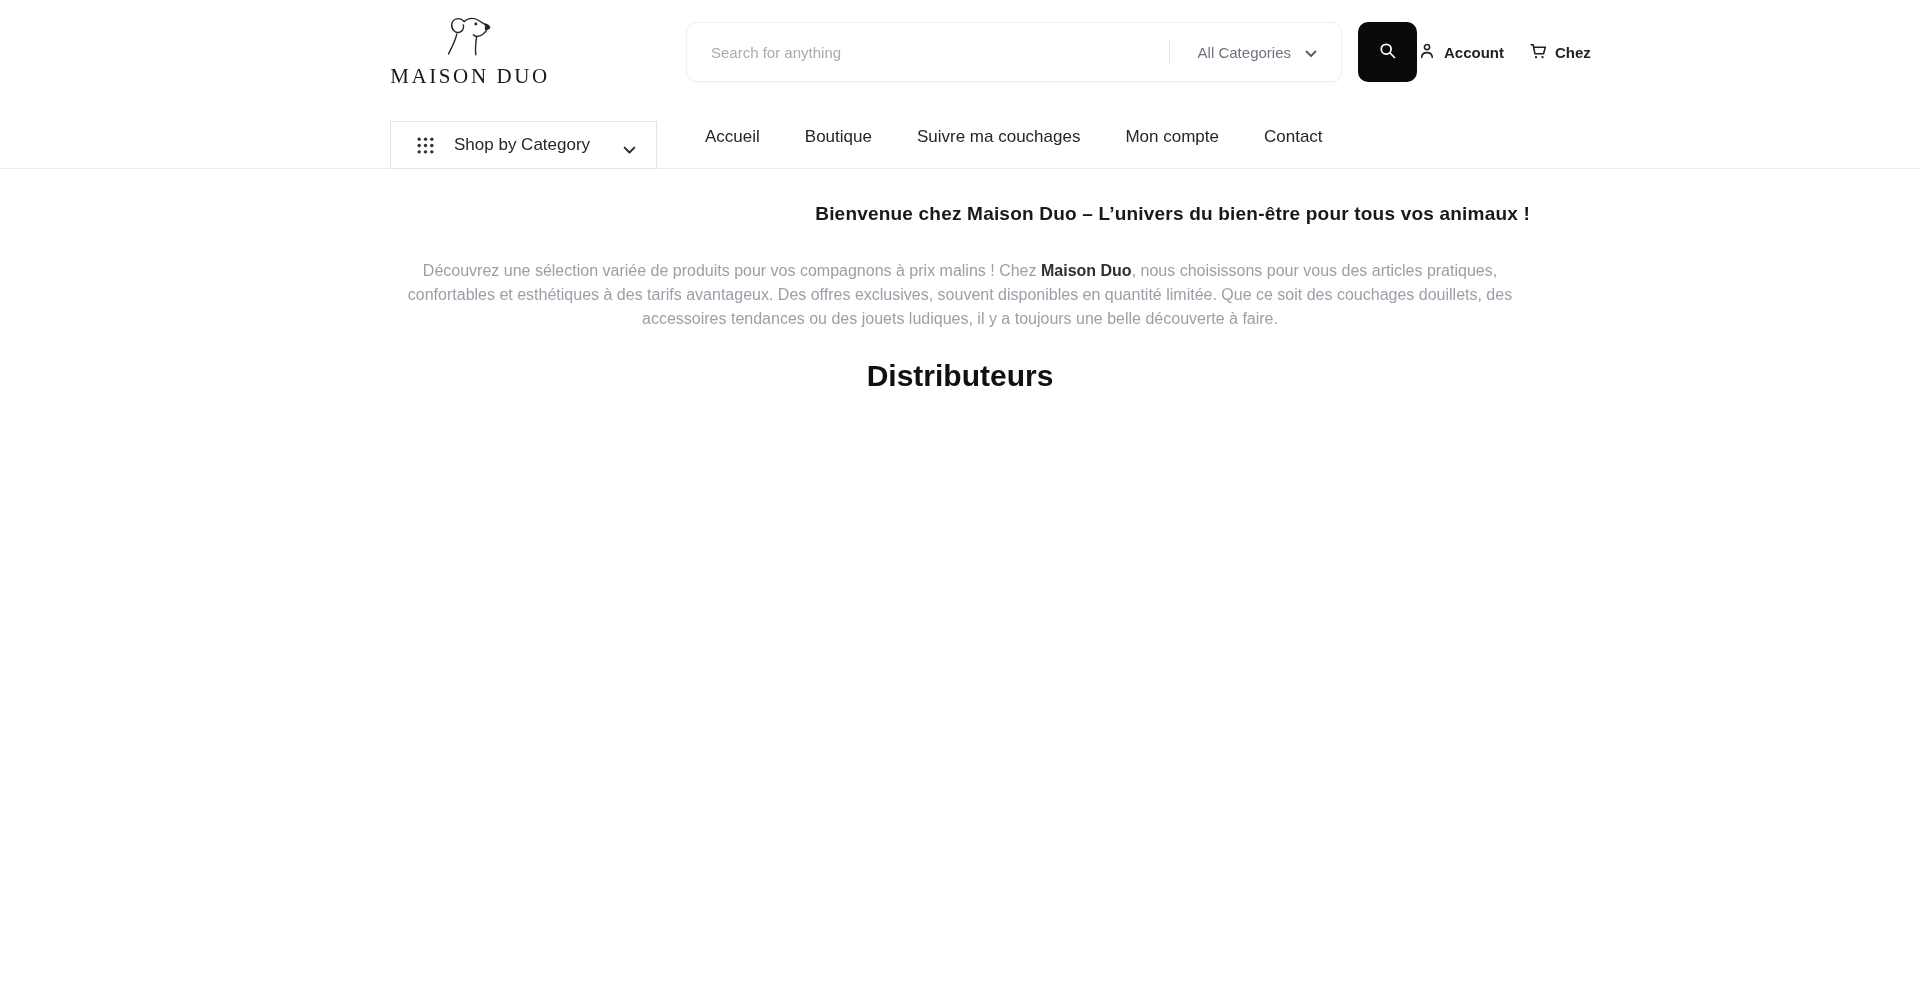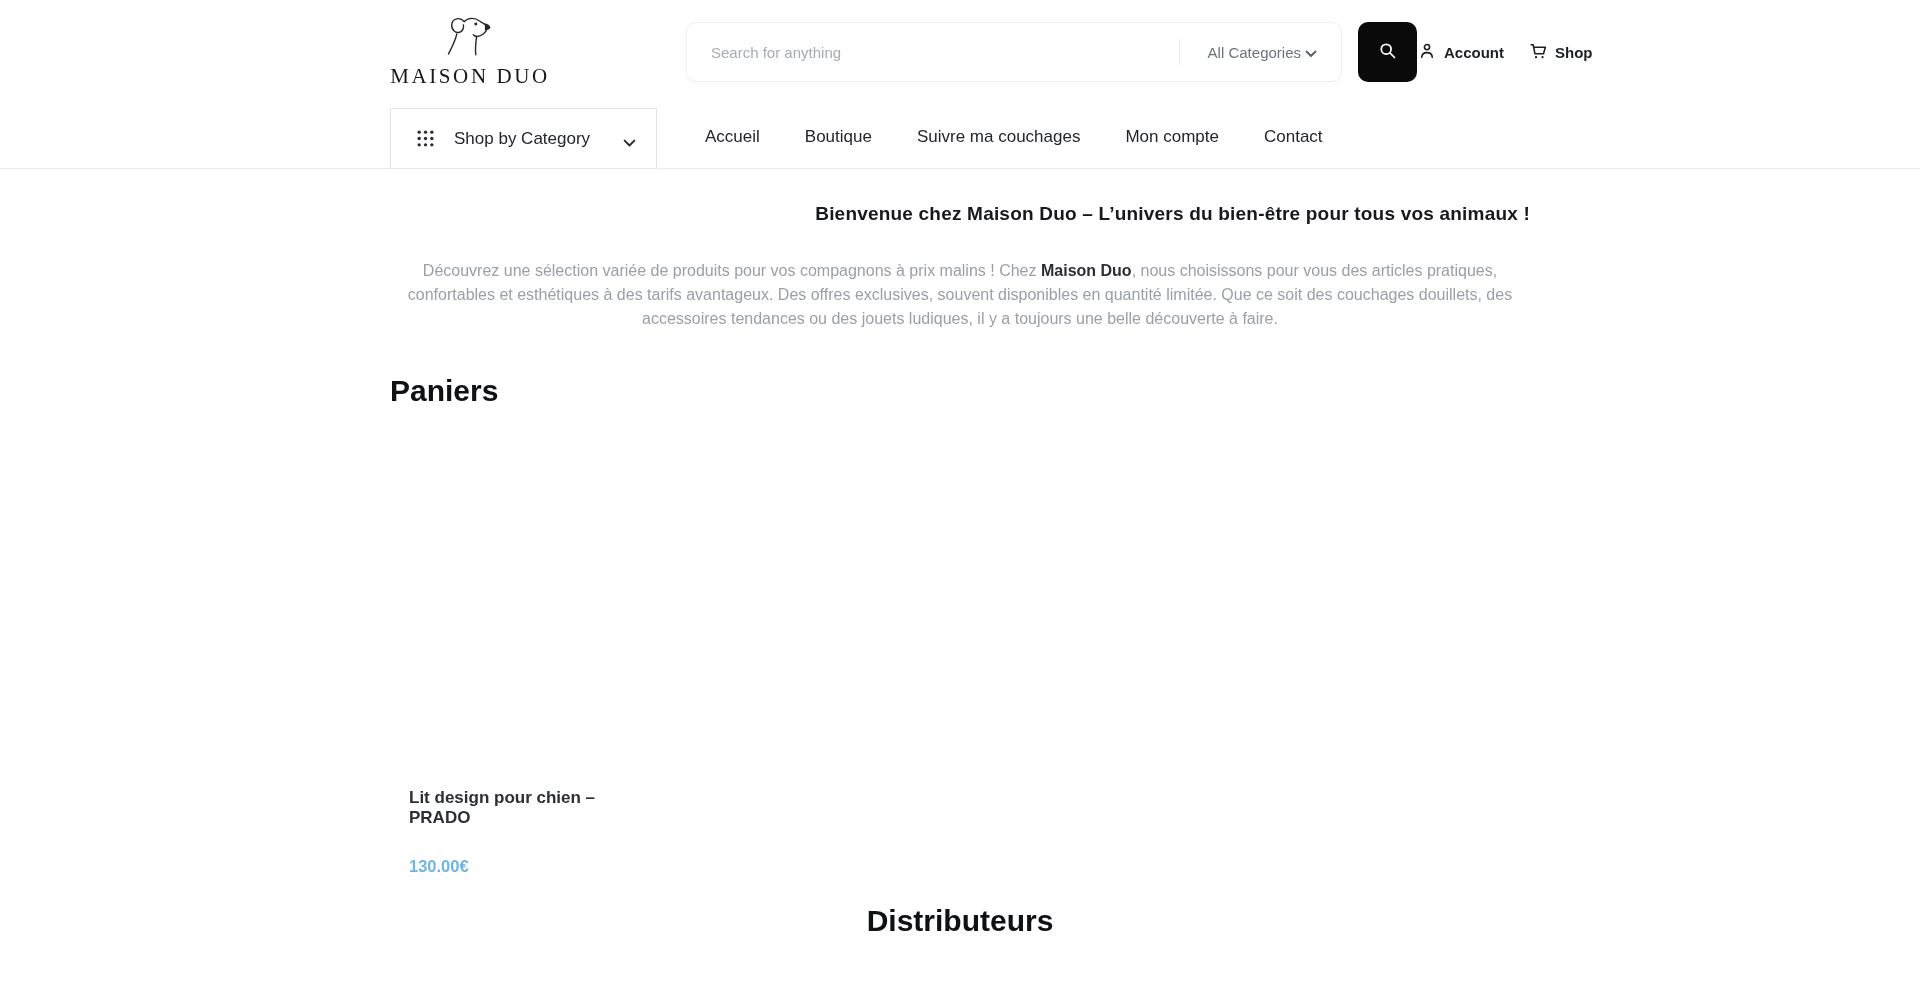--- a/index.html
+++ b/index.html
@@ -30,40 +30,40 @@
     display: flex; align-items: center; padding-left: 24px;
   }
   .searchbar input {
     border: none; outline: none; flex: 1; min-width: 0;
     font-family: "Liberation Sans", sans-serif; font-size: 15px; color: #333;
     background: transparent;
   }
   .searchbar input::placeholder { color: #a7abb2; }
   .search-divider { width: 1px; height: 26px; background: #e9e9e9; }
   .cat-select {
-    display: flex; align-items: center; gap: 4px;
+    display: flex; align-items: center; gap: 14px;
     padding: 0 24px 0 28px; font-size: 15px; color: #6d737d; cursor: pointer; white-space: nowrap;
   }
   .cat-select svg { width: 12px; height: 8px; color: #555c66; }
   .search-btn {
     width: 59px; height: 60px; margin-left: 16px;
     background: #0a0a0b; border: none; border-radius: 10px;
     display: flex; align-items: center; justify-content: center; cursor: pointer;
   }
   .search-btn svg { width: 21px; height: 21px; }
 
   .header-right { display: flex; align-items: center; gap: 24px; margin-left: auto; }
   .hdr-link { display: flex; align-items: center; gap: 7px; cursor: pointer; font-size: 15px; font-weight: 600; color: #1d2025; }
   .hdr-link svg { width: 20px; height: 20px; color: #1d2025; }
 
   
   .nav-row { border-bottom: 1px solid #ececec; }
   .nav-inner { display: flex; align-items: flex-end; height: 64px; }
   .shop-box {
-    width: 267px; height: 61px; background: #fff;
+    width: 267px; height: 48px; background: #fff;
     border: 1px solid #e4e4e4; margin-bottom: -1px;
     display: flex; align-items: center; padding: 0 20px 0 25px; cursor: pointer;
   }
   .shop-box .grid-ic { width: 19px; height: 19px; color: #2a2d33; flex: none; }
   .shop-box .shop-label { margin-left: 19px; font-size: 17px; font-weight: 500; color: #23262b; }
   .shop-box .chev { margin-left: auto; width: 13px; height: 9px; color: #2a2d33; }
   .nav-links { display: flex; align-items: flex-end; gap: 45px; margin-left: 48px; padding-bottom: 21px; }
   .nav-links a { text-decoration: none; font-size: 17px; font-weight: 500; color: #23262b; cursor: pointer; white-space: nowrap; }
 
   
@@ -144,21 +144,21 @@
         <span>Account</span>
       </div>
       <div class="hdr-link">
         <span>
           <svg viewBox="0 0 24 24" fill="none" stroke="currentColor" stroke-width="1.9" width="20" height="20">
             <path d="M3 4.5 H6.2 L8.3 15.2 H18.6 L20.8 7.5 H7" stroke-linejoin="round"></path>
             <rect x="8.4" y="18.2" width="2.4" height="2.4" fill="currentColor" stroke="none"></rect>
             <rect x="16.2" y="18.2" width="2.4" height="2.4" fill="currentColor" stroke="none"></rect>
           </svg>
         </span>
-        <span>Shop</span>
+        <span>Chez</span>
       </div>
     </div>
 
   </div>
 
   <div class="nav-row">
     <div class="container nav-inner">
       <div class="shop-box">
         <span class="grid-ic">
           <svg viewBox="0 0 18 18" fill="currentColor" width="19" height="19">
@@ -191,28 +191,19 @@
   </div>
 </header>
 
 <main>
   <div class="container">
 
     <h1 class="welcome">Bienvenue chez Maison Duo – L’univers du bien-être pour tous vos animaux !</h1>
 
     <p class="intro"><span>Découvrez une sélection variée de produits pour vos compagnons à prix malins ! Chez </span><b>Maison Duo</b><span>, nous choisissons pour vous des articles pratiques, confortables et esthétiques à des tarifs avantageux. Des offres exclusives, souvent disponibles en quantité limitée. Que ce soit des couchages douillets, des accessoires tendances ou des jouets ludiques, il y a toujours une belle découverte à faire.</span></p>
 
-    <section>
-      <h2 class="section-title first">Paniers</h2>
-
-      <div class="product-card">
-        <div class="product-image"></div>
-        <div class="product-title">Lit design pour chien – PRADO</div>
-        <div class="product-price">130.00€</div>
-      </div>
-    </section>
 
     <section>
       <h2 class="section-title second">Distributeurs</h2>
     </section>
 
   </div>
 </main>
 
 </body></html>

